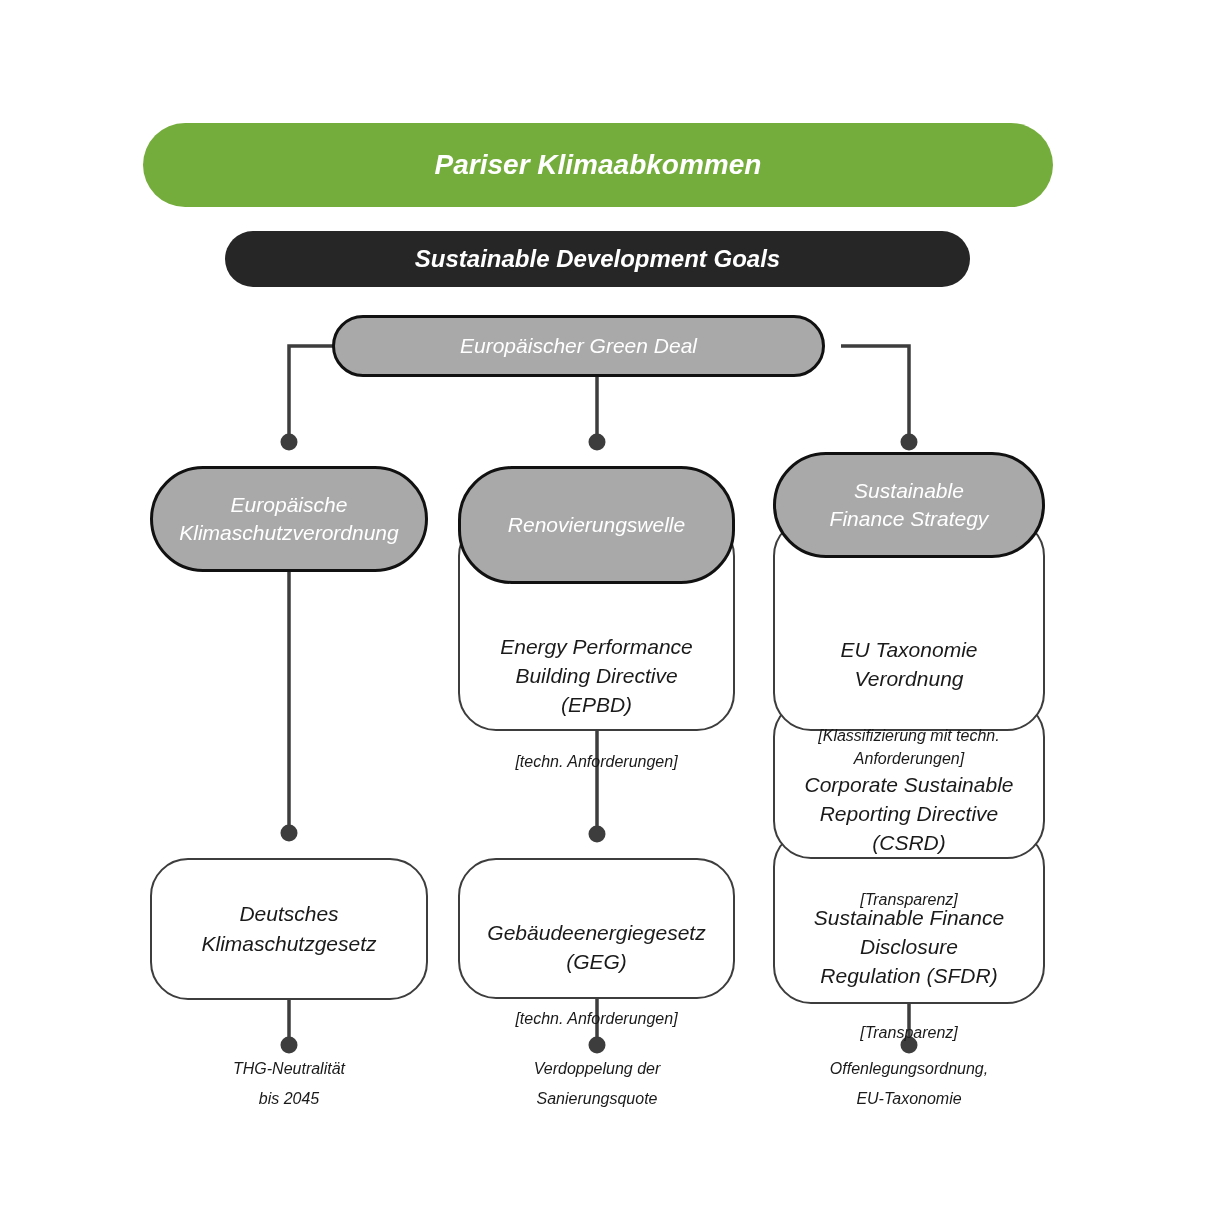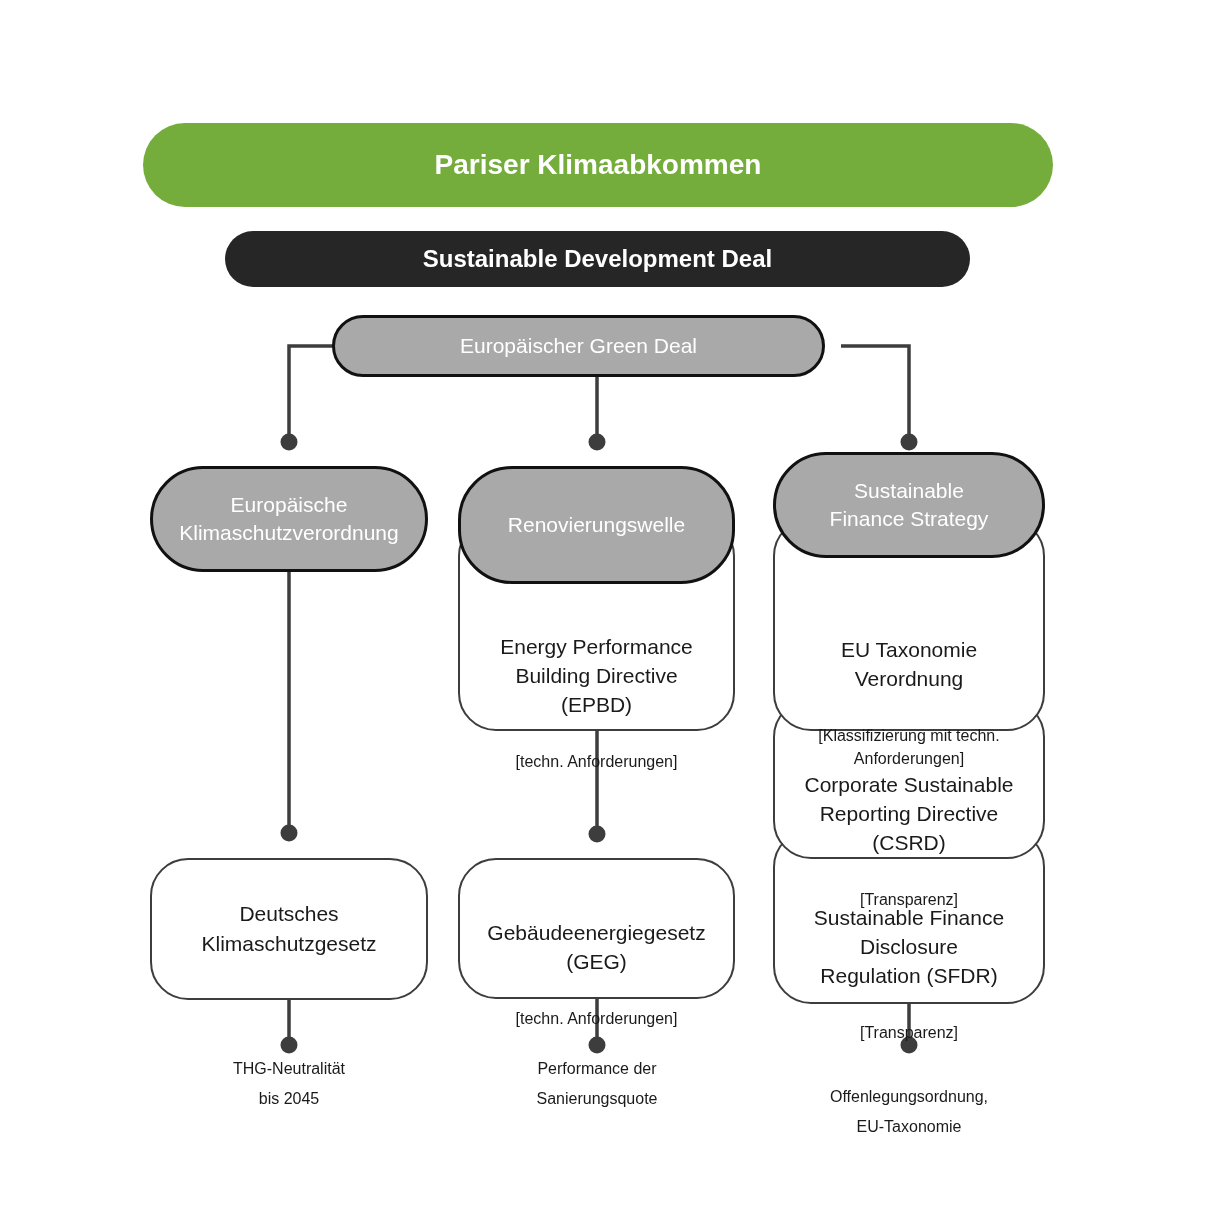--- a/index.html
+++ b/index.html
@@ -6,20 +6,21 @@
   * { margin: 0; padding: 0; box-sizing: border-box; }
   html, body { background: #ffffff; }
   .canvas {
     position: relative;
     width: 1224px;
     height: 1224px;
     background: #ffffff;
     font-family: "Liberation Sans", sans-serif;
     color: #1a1a1a;
     overflow: hidden;
+    font-style: italic;
   }
   .pill {
     position: absolute;
     display: flex;
     align-items: center;
     justify-content: center;
     text-align: center;
     white-space: pre-line;
   }
   #paris-pill {
@@ -93,21 +94,21 @@
     position: absolute;
     text-align: center;
     color: #1a1a1a;
     font-size: 16px;
     line-height: 30px;
     white-space: pre-line;
     z-index: 6;
   }
   #outcome-left  { left: 139px; top: 1054px; width: 300px; }
   #outcome-mid   { left: 447px; top: 1054px; width: 300px; }
-  #outcome-right { left: 759px; top: 1054px; width: 300px; margin-top: 28px; }
+  #outcome-right { left: 759px; top: 1054px; width: 300px; }
 
   #connectors {
     position: absolute;
     left: 0; top: 0;
     width: 1224px; height: 1224px;
     z-index: 0;
   }
 </style>
 </head>
 <body>
@@ -132,21 +133,21 @@
       <circle cx="289" cy="833" r="8.5"></circle>
       <circle cx="597" cy="834" r="8.5"></circle>
       <circle cx="289" cy="1045" r="8.5"></circle>
       <circle cx="597" cy="1045" r="8.5"></circle>
       <circle cx="909" cy="1045" r="8.5"></circle>
     </g>
   </svg>
 
   <div class="pill" id="paris-pill">Pariser Klimaabkommen</div>
 
-  <div class="pill" id="sdg-pill">Sustainable Development Deal</div>
+  <div class="pill" id="sdg-pill">Sustainable Development Goals</div>
 
   <div class="pill" id="greendeal-pill">Europäischer Green Deal</div>
 
   <div class="pill branch-pill" id="pill-left">Europäische
 Klimaschutzverordnung</div>
 
   <div class="pill branch-pill" id="pill-mid">Renovierungswelle</div>
 
   <div class="pill branch-pill" id="pill-right">Sustainable
 Finance Strategy</div>
@@ -191,19 +192,19 @@
 
   <div class="box-text" id="text-geg">
     <div>Gebäudeenergiegesetz
 (GEG)</div>
     <div class="note">[techn. Anforderungen]</div>
   </div>
 
   <div class="outcome" id="outcome-left">THG-Neutralität
 bis 2045</div>
 
-  <div class="outcome" id="outcome-mid">Performance der
+  <div class="outcome" id="outcome-mid">Verdoppelung der
 Sanierungsquote</div>
 
   <div class="outcome" id="outcome-right">Offenlegungsordnung,
 EU-Taxonomie</div>
 
 </div>
 
 </body></html>

